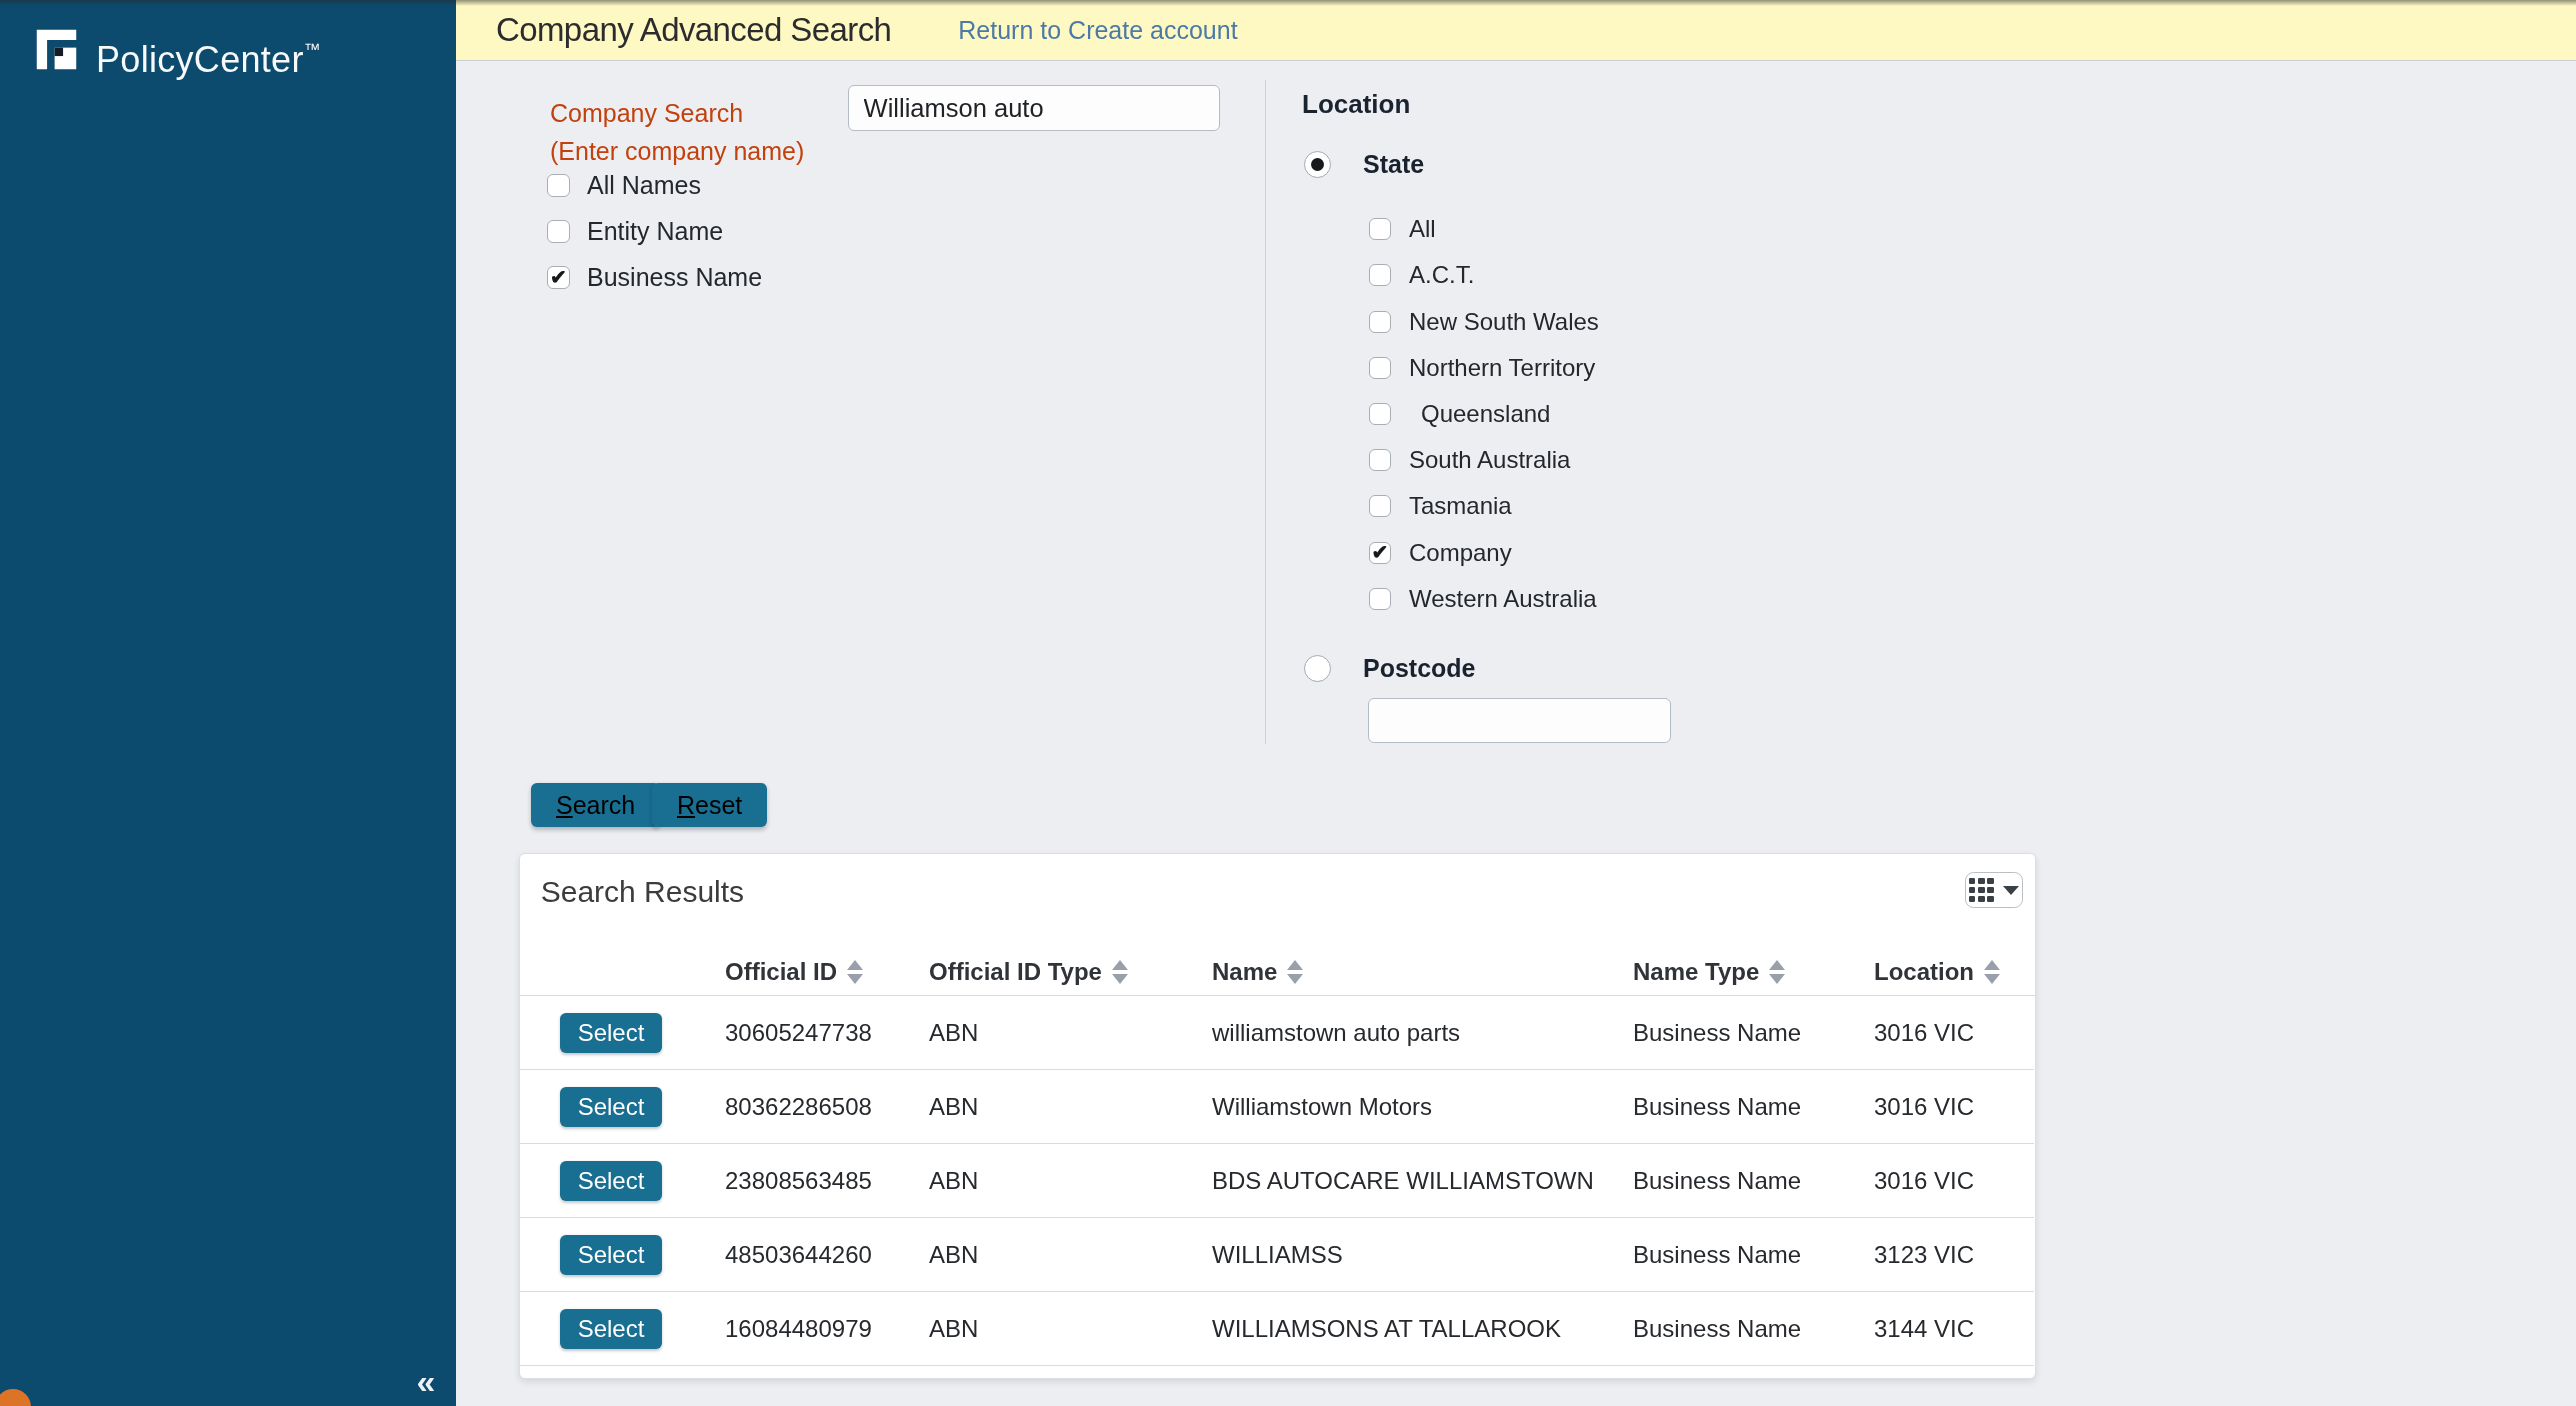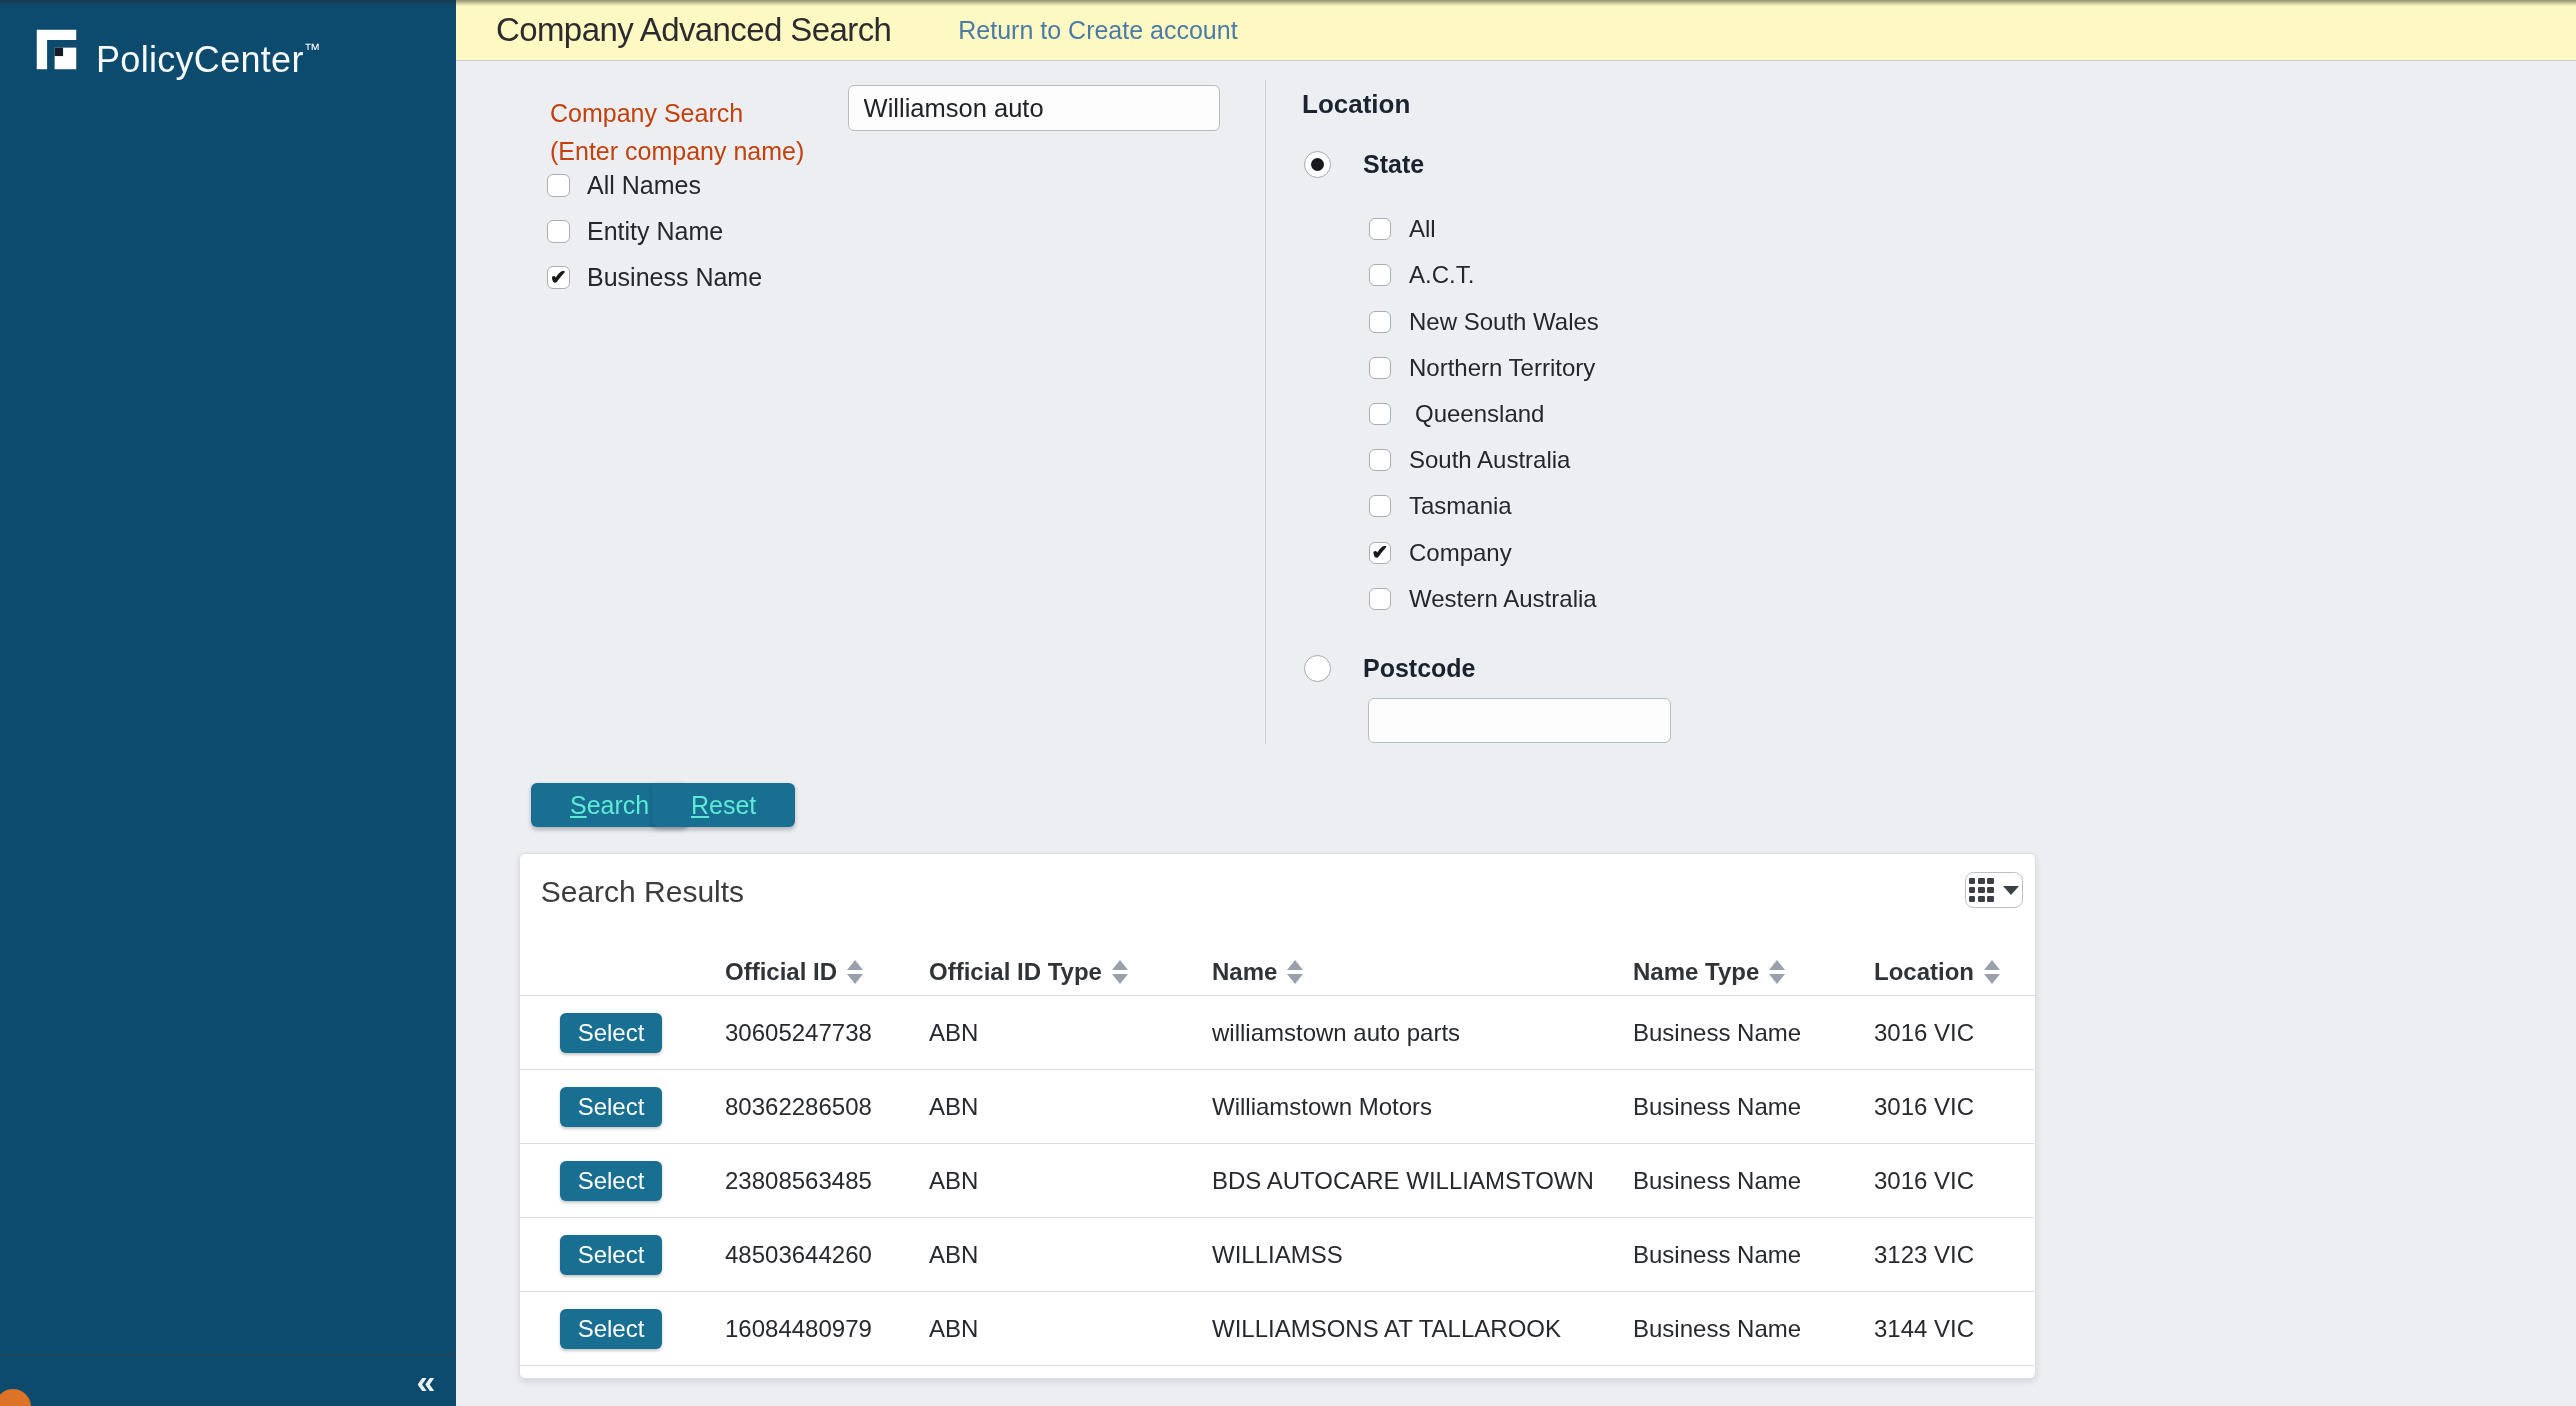--- a/index.html
+++ b/index.html
@@ -71,23 +71,23 @@
     width:27px; height:27px; border:1.8px solid #a3a9b0; border-radius:50%; background:#fff;
     display:inline-flex; align-items:center; justify-content:center; cursor:pointer; flex:0 0 auto;
   }
   .radio[data-checked="true"]::after {
     content:""; width:13.4px; height:13.4px; border-radius:50%; background:#17191d;
   }
   .v-divider { position:absolute; left:809px; top:80px; width:1.2px; height:664px; background:#ccd0d5; }
   .section-heading { position:absolute; font-size:26px; font-weight:700; color:#1a2430; }
 
   .btn {
-    position:absolute; display:inline-block; background:#186f91; color:#5eead4; border:none;
+    position:absolute; display:inline-block; background:#186f91; color:#000000; border:none;
     border-radius:6px; font-family:inherit; font-size:25px; text-align:right; height:44px;
-    line-height:43px; padding:0 39px; cursor:pointer; box-shadow:0 2.4px 4.3px rgba(25,35,45,.28);
+    line-height:43px; padding:0 25px; cursor:pointer; box-shadow:0 2.4px 4.3px rgba(25,35,45,.28);
   }
   .btn::first-letter { text-decoration:underline; }
 
   
   .card {
     position:absolute; left:63px; top:853px; width:1517px; height:526px; background:#fff;
     border:0.6px solid #dcdfe2; border-radius:6px; box-shadow:0 3px 6px rgba(40,45,50,.12);
   }
   .card-title { position:absolute; left:20.7px; top:20.7px; font-size:30px; font-weight:300; color:#3c3c3e; }
   .grid-btn {
@@ -179,21 +179,21 @@
       <span class="opt-label small">A.C.T.</span>
     </div>
     <div class="opt-row" style="left:913px; top:308px; gap:18px;">
       <span class="checkbox small" data-checked="false"></span>
       <span class="opt-label small">New South Wales</span>
     </div>
     <div class="opt-row" style="left:913px; top:354px; gap:18px;">
       <span class="checkbox small" data-checked="false"></span>
       <span class="opt-label small">Northern Territory</span>
     </div>
-    <div class="opt-row" style="left:913px; top:400px; gap:24px;">
+    <div class="opt-row" style="left:913px; top:400px; gap:30px;">
       <span class="checkbox small" data-checked="false"></span>
       <span class="opt-label small">Queensland</span>
     </div>
     <div class="opt-row" style="left:913px; top:446px; gap:18px;">
       <span class="checkbox small" data-checked="false"></span>
       <span class="opt-label small">South Australia</span>
     </div>
     <div class="opt-row" style="left:913px; top:492px; gap:18px;">
       <span class="checkbox small" data-checked="false"></span>
       <span class="opt-label small">Tasmania</span>

